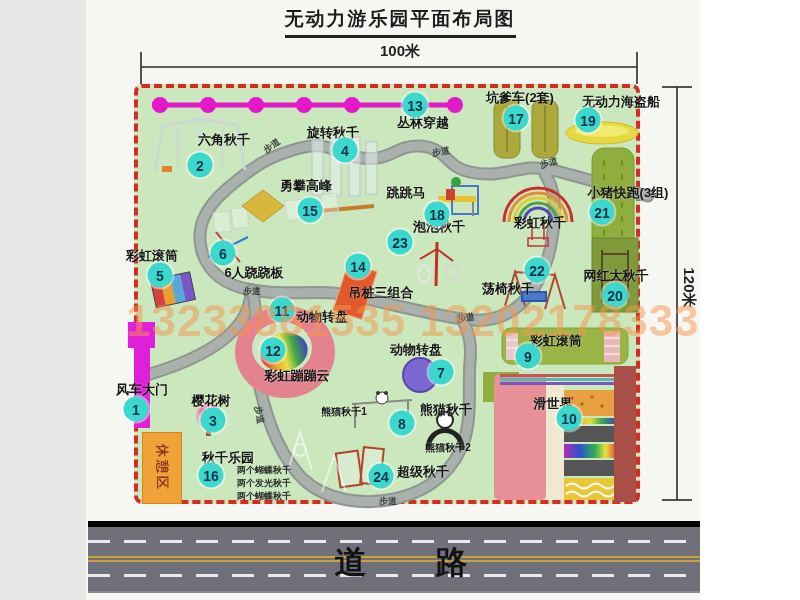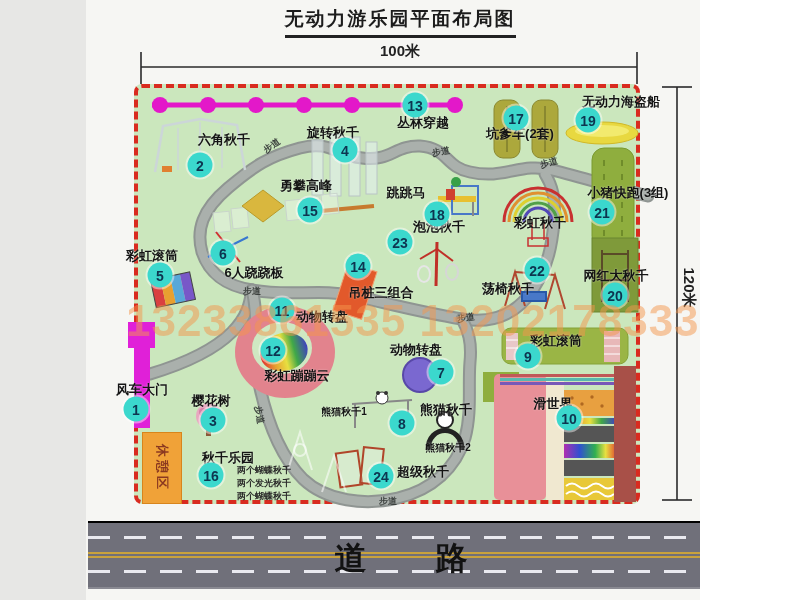--- a/index.html
+++ b/index.html
@@ -26,21 +26,21 @@
        box-shadow:0 0 0 2px rgba(255,255,255,.45);}
   .path-label{position:absolute;transform:translate(-50%,-50%);font-size:9px;font-weight:bold;
        color:#3a3f3c;white-space:nowrap;z-index:9;}
   .note-line{position:absolute;font-size:9px;font-weight:bold;color:#2a2a2a;white-space:nowrap;z-index:10;}
   #rest-area{position:absolute;left:142px;top:432px;width:38px;height:70px;
        background:var(--rest-orange,#f0a238);border:1px solid #d8851c;z-index:7;
        display:flex;align-items:center;justify-content:center;}
   #rest-area span{transform:rotate(90deg);font-size:13px;font-weight:bold;color:#8a3820;
        letter-spacing:3px;white-space:nowrap;}
   #road{position:absolute;left:88px;top:521px;width:626px;height:64px;background:var(--road,#70707a);
-       z-index:3;border-top:2px solid #000000;border-bottom:2px solid #8a8a92;}
+       z-index:3;border-top:6px solid #000000;border-bottom:2px solid #8a8a92;}
   .road-dash{position:absolute;left:0;width:626px;height:3px;
        background:repeating-linear-gradient(90deg,#e9e9ef 0 22px,transparent 22px 36px);}
   .road-yellow{position:absolute;left:0;width:626px;height:2px;background:#c9a23d;}
   #road-label{position:absolute;left:0;top:14px;width:626px;text-align:center;font-size:32px;
        font-weight:bold;color:#121212;letter-spacing:30px;text-indent:30px;}
   .watermark{position:absolute;z-index:20;pointer-events:none;font-weight:bold;white-space:nowrap;}
   #wm-company{left:242px;top:258px;font-size:36px;letter-spacing:8px;color:var(--wm1,rgba(240,145,80,.38));}
   #wm-phone{left:126px;top:296px;font-size:44px;letter-spacing:1px;color:var(--wm2,rgba(244,150,75,.5));}
 </style>
 </head>
@@ -321,21 +321,21 @@
       <div class="map-label" style="left: 297px; top: 376px;">彩虹蹦蹦云</div>
       <div class="badge" style="left: 273px; top: 350px;">12</div>
       <div class="map-label" style="left: 423px; top: 123px;">丛林穿越</div>
       <div class="badge" style="left: 415px; top: 105px;">13</div>
       <div class="map-label" style="left: 381px; top: 293px;">吊桩三组合</div>
       <div class="badge" style="left: 358px; top: 266px;">14</div>
       <div class="map-label" style="left: 306px; top: 186px;">勇攀高峰</div>
       <div class="badge" style="left: 310px; top: 210px;">15</div>
       <div class="map-label" style="left: 228px; top: 458px;">秋千乐园</div>
       <div class="badge" style="left: 211px; top: 475px;">16</div>
-      <div class="map-label" style="left: 520px; top: 98px; margin-top: 36px;">坑爹车(2套)</div>
+      <div class="map-label" style="left: 520px; top: 98px;">坑爹车(2套)</div>
       <div class="badge" style="left: 516px; top: 118px;">17</div>
       <div class="map-label" style="left: 406px; top: 193px;">跳跳马</div>
       <div class="badge" style="left: 437px; top: 214px;">18</div>
       <div class="map-label" style="left: 621px; top: 102px;">无动力海盗船</div>
       <div class="badge" style="left: 588px; top: 120px;">19</div>
       <div class="map-label" style="left: 616px; top: 276px;">网红大秋千</div>
       <div class="badge" style="left: 615px; top: 295px;">20</div>
       <div class="map-label" style="left: 628px; top: 193px;">小猪快跑(3组)</div>
       <div class="badge" style="left: 602px; top: 212px;">21</div>
       <div class="map-label" style="left: 508px; top: 289px;">荡椅秋千</div>

